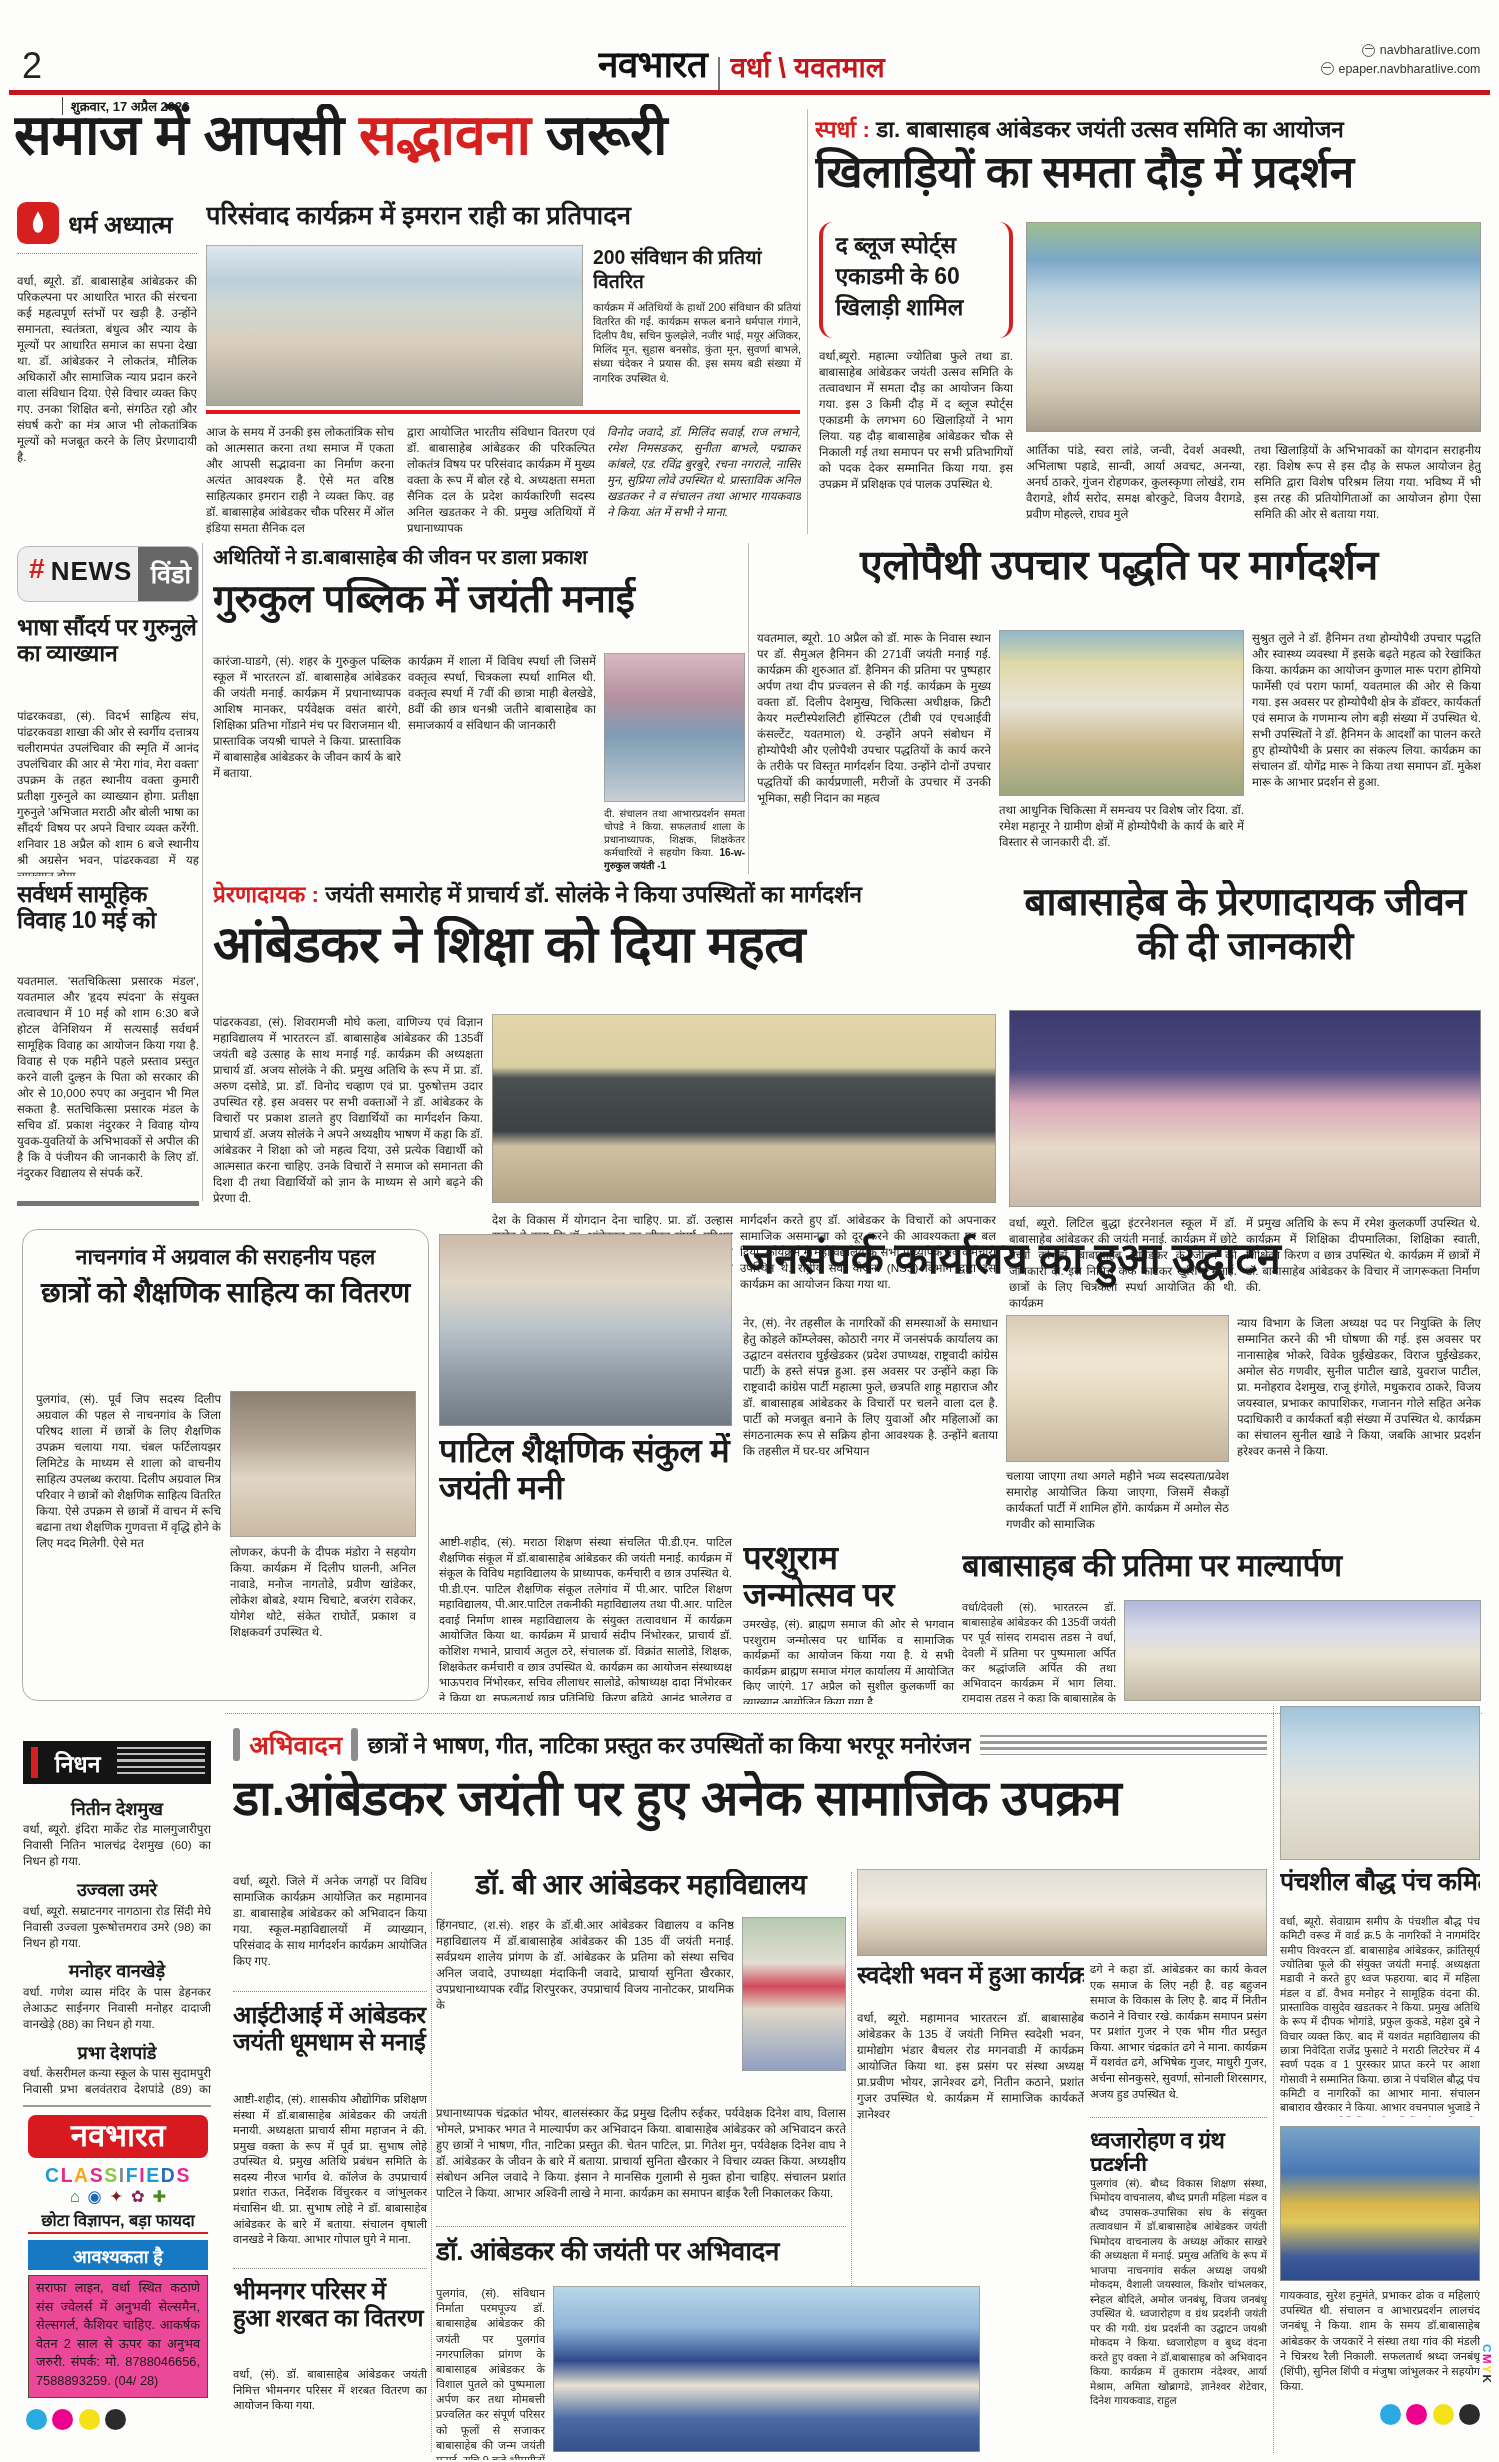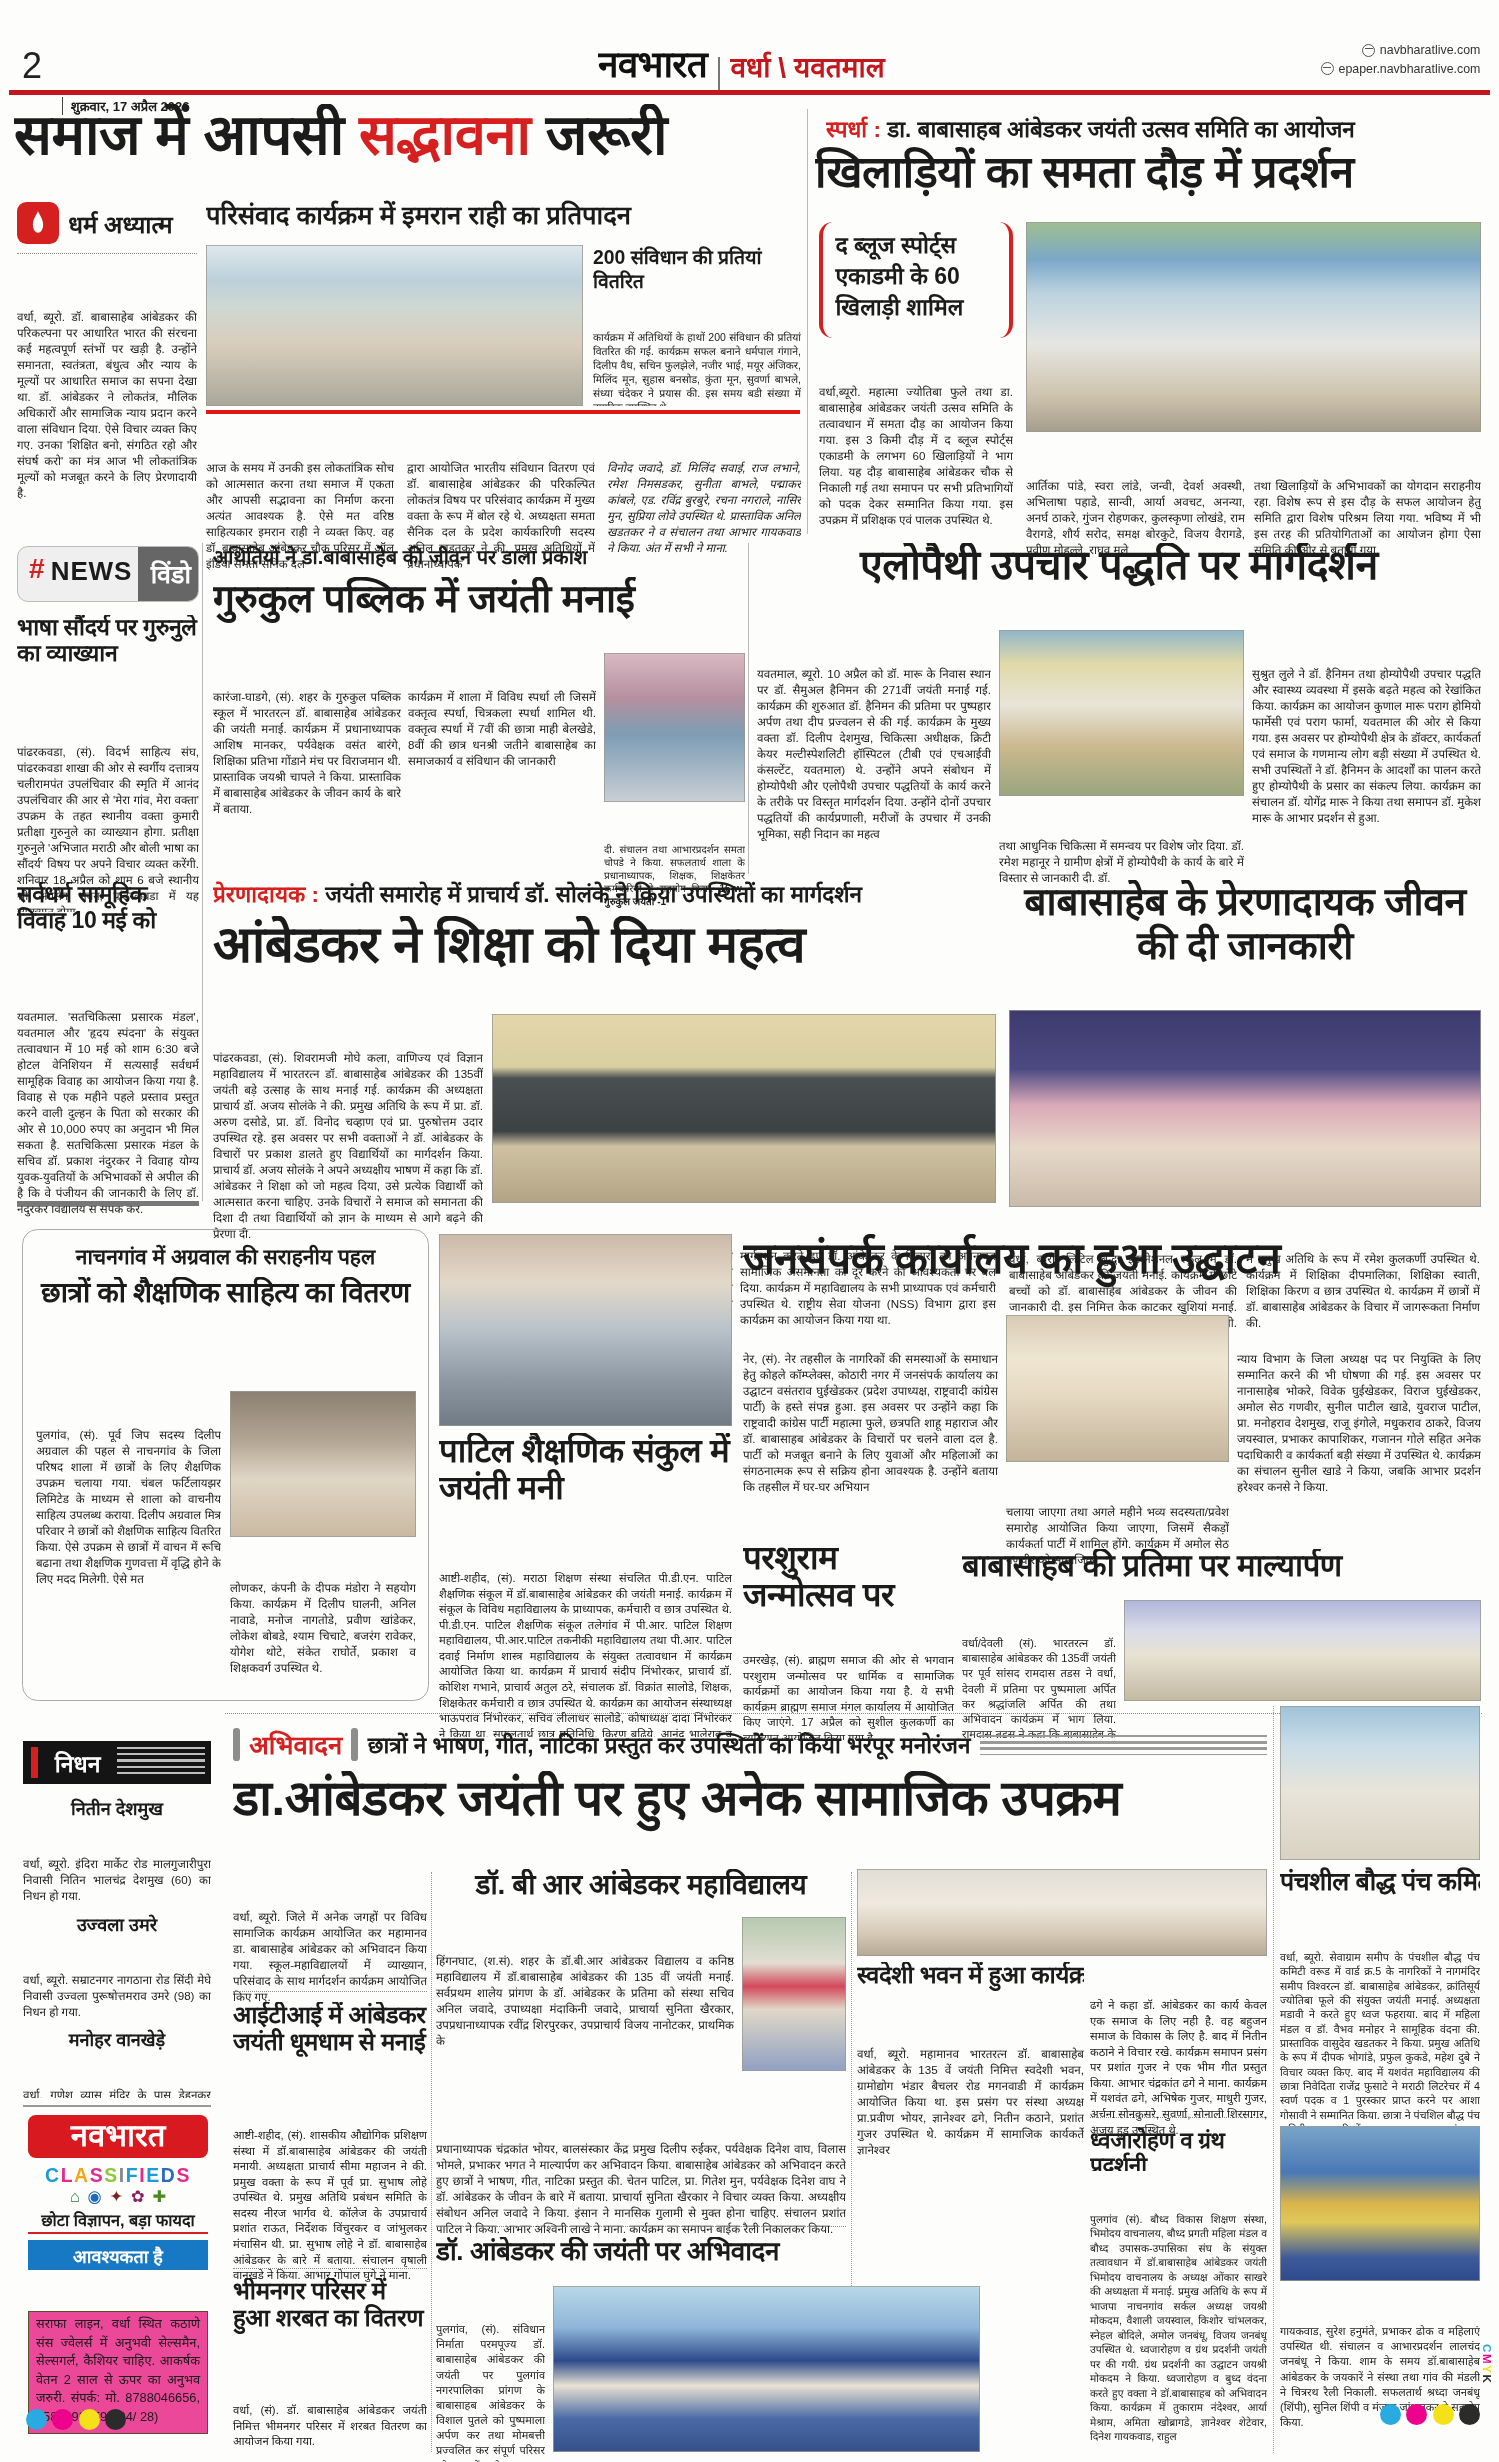--- a/index.html
+++ b/index.html
@@ -1,21 +1,21 @@
 <!DOCTYPE html>
 <html style="font-size:12.4px"><head>
 <meta charset="utf-8">
 <style>
   :root{ --ink:#1b1b1b; --red:#d6201f; --f:"Liberation Sans","DejaVu Sans",sans-serif; }
   *{margin:0;padding:0;box-sizing:border-box;}
   body{background:#e9e9e9;font-family:var(--f);color:var(--ink);}
   #page{position:relative;width:1499px;height:2462px;background:#fdfdfb;margin:0 auto;overflow:hidden;}
   .abs{position:absolute;overflow:hidden;}
   .b{font-weight:700;}
-  .just{text-align:justify;text-justify:inter-word;margin-top:36px;}
+  .just{text-align:justify;text-justify:inter-word;}
   .body-txt{font-size:11.6px;line-height:1.38;}
   .small-txt{font-size:10.5px;line-height:1.35;}
   .headline{font-weight:800;line-height:1.12;letter-spacing:-0.4px;}
   .center{text-align:center;}
   .red{color:var(--red);}
   .vr{border-left:0.8px solid #b9b9b9;}
   .vr-dot{border-left:1.6px dotted #999;}
   .hr-dot{border-top:1.6px dotted #8a8a8a;}
   .photo{background-color:#c9c2b2;box-shadow:inset 0 0 0 0.8px #9a9a92;}
   .cap{font-size:10px;line-height:1.3;}
@@ -96,21 +96,21 @@
     <div class="b" style="font-size:19.4px;line-height:1.25;margin-bottom:6.2px;">200 संविधान की प्रतियां वितरित</div>
     <div class="just small-txt">कार्यक्रम में अतिथियों के हाथों 200 संविधान की प्रतियां वितरित की गईं. कार्यक्रम सफल बनाने धर्मपाल गंगाने, दिलीप वैध, सचिन फुलझेले, नजीर भाई, मयूर अंजिकर, मिलिंद मून, सुहास बनसोड, कुंता मून, सुवर्णा बाभले, संध्या चंदेकर ने प्रयास की. इस समय बडी संख्या में नागरिक उपस्थित थे.</div>
   </div>
   <div class="abs" style="left:206px;top:410px;width:594px;height:3.9px;background:#e01715;"></div>
   <div class="abs just body-txt" style="left:206px;top:424px;width:188px;height:110px;">आज के समय में उनकी इस लोकतांत्रिक सोच को आत्मसात करना तथा समाज में एकता और आपसी सद्भावना का निर्माण करना अत्यंत आवश्यक है. ऐसे मत वरिष्ठ साहित्यकार इमरान राही ने व्यक्त किए. वह डॉ. बाबासाहेब आंबेडकर चौक परिसर में ऑल इंडिया समता सैनिक दल</div>
   <div class="abs just body-txt" style="left:407px;top:424px;width:188px;height:110px;">द्वारा आयोजित भारतीय संविधान वितरण एवं डॉ. बाबासाहेब आंबेडकर की परिकल्पित लोकतंत्र विषय पर परिसंवाद कार्यक्रम में मुख्य वक्ता के रूप में बोल रहे थे. अध्यक्षता समता सैनिक दल के प्रदेश कार्यकारिणी सदस्य अनिल खडतकर ने की. प्रमुख अतिथियों में प्रधानाध्यापक</div>
   <div class="abs just body-txt" style="left:607px;top:424px;width:194px;height:110px;font-style:italic;">विनोद जवादे, डॉ. मिलिंद सवाई, राज लभाने, रमेश निमसडकर, सुनीता बाभले, पद्माकर कांबले, एड. रविंद्र बुरबुरे, रचना नगराले, नासिर मुन, सुप्रिया लोवे उपस्थित थे. प्रास्ताविक अनिल खडतकर ने व संचालन तथा आभार गायकवाड ने किया. अंत में सभी ने माना.</div>
 
   <div class="abs vr" style="left:807px;top:109px;height:425px;"></div>
 
-  <div class="abs b" style="left:815px;top:113px;width:667px;height:33px;font-size:22.5px;white-space:nowrap;margin-left:11px;">
+  <div class="abs b" style="left:815px;top:113px;width:667px;height:33px;font-size:22.5px;white-space:nowrap;">
     <span class="red">स्पर्धा :</span> <span>डा. बाबासाहब आंबेडकर जयंती उत्सव समिति का आयोजन</span>
   </div>
   <div class="abs headline" style="left:815px;top:147px;width:667px;height:61px;font-size:44px;white-space:nowrap;">खिलाड़ियों का समता दौड़ में प्रदर्शन</div>
   <div class="abs quote-box" style="left:819px;top:222px;width:194px;height:116px;">द ब्लूज स्पोर्ट्स एकाडमी के 60 खिलाड़ी शामिल</div>
   <div class="abs photo" style="left:1026px;top:222px;width:455px;height:210px;background-image:linear-gradient(180deg,#9fbf8f 0%,#7ba8c9 18%,#bcd3df 34%,#e6e6e2 58%,#cfc4ae 82%,#a59d8c 100%),repeating-linear-gradient(90deg,rgba(255,255,255,.35) 0 11px,rgba(90,70,60,.18) 11px 22px);"></div>
   <div class="abs just body-txt" style="left:819px;top:348px;width:194px;height:186px;">वर्धा,ब्यूरो. महात्मा ज्योतिबा फुले तथा डा. बाबासाहेब आंबेडकर जयंती उत्सव समिति के तत्वावधान में समता दौड़ का आयोजन किया गया. इस 3 किमी दौड़ में द ब्लूज स्पोर्ट्स एकाडमी के लगभग 60 खिलाड़ियों ने भाग लिया. यह दौड़ बाबासाहेब आंबेडकर चौक से निकाली गई तथा समापन पर सभी प्रतिभागियों को पदक देकर सम्मानित किया गया. इस उपक्रम में प्रशिक्षक एवं पालक उपस्थित थे.</div>
   <div class="abs just body-txt" style="left:1026px;top:442px;width:219px;height:92px;">आर्तिका पांडे, स्वरा लांडे, जन्वी, देवर्श अवस्थी, अभिलाषा पहाडे, सान्वी, आर्या अवचट, अनन्या, अनर्घ ठाकरे, गुंजन रोहणकर, कुलस्कृणा लोखंडे, राम वैरागडे, शौर्य सरोद, समक्ष बोरकुटे, विजय वैरागडे, प्रवीण मोहल्ले, राघव मुले</div>
   <div class="abs just body-txt" style="left:1254px;top:442px;width:227px;height:92px;">तथा खिलाड़ियों के अभिभावकों का योगदान सराहनीय रहा. विशेष रूप से इस दौड़ के सफल आयोजन हेतु समिति द्वारा विशेष परिश्रम लिया गया. भविष्य में भी इस तरह की प्रतियोगिताओं का आयोजन होगा ऐसा समिति की ओर से बताया गया.</div>
 
   <div class="abs vr" style="left:202px;top:543px;height:658px;"></div>

